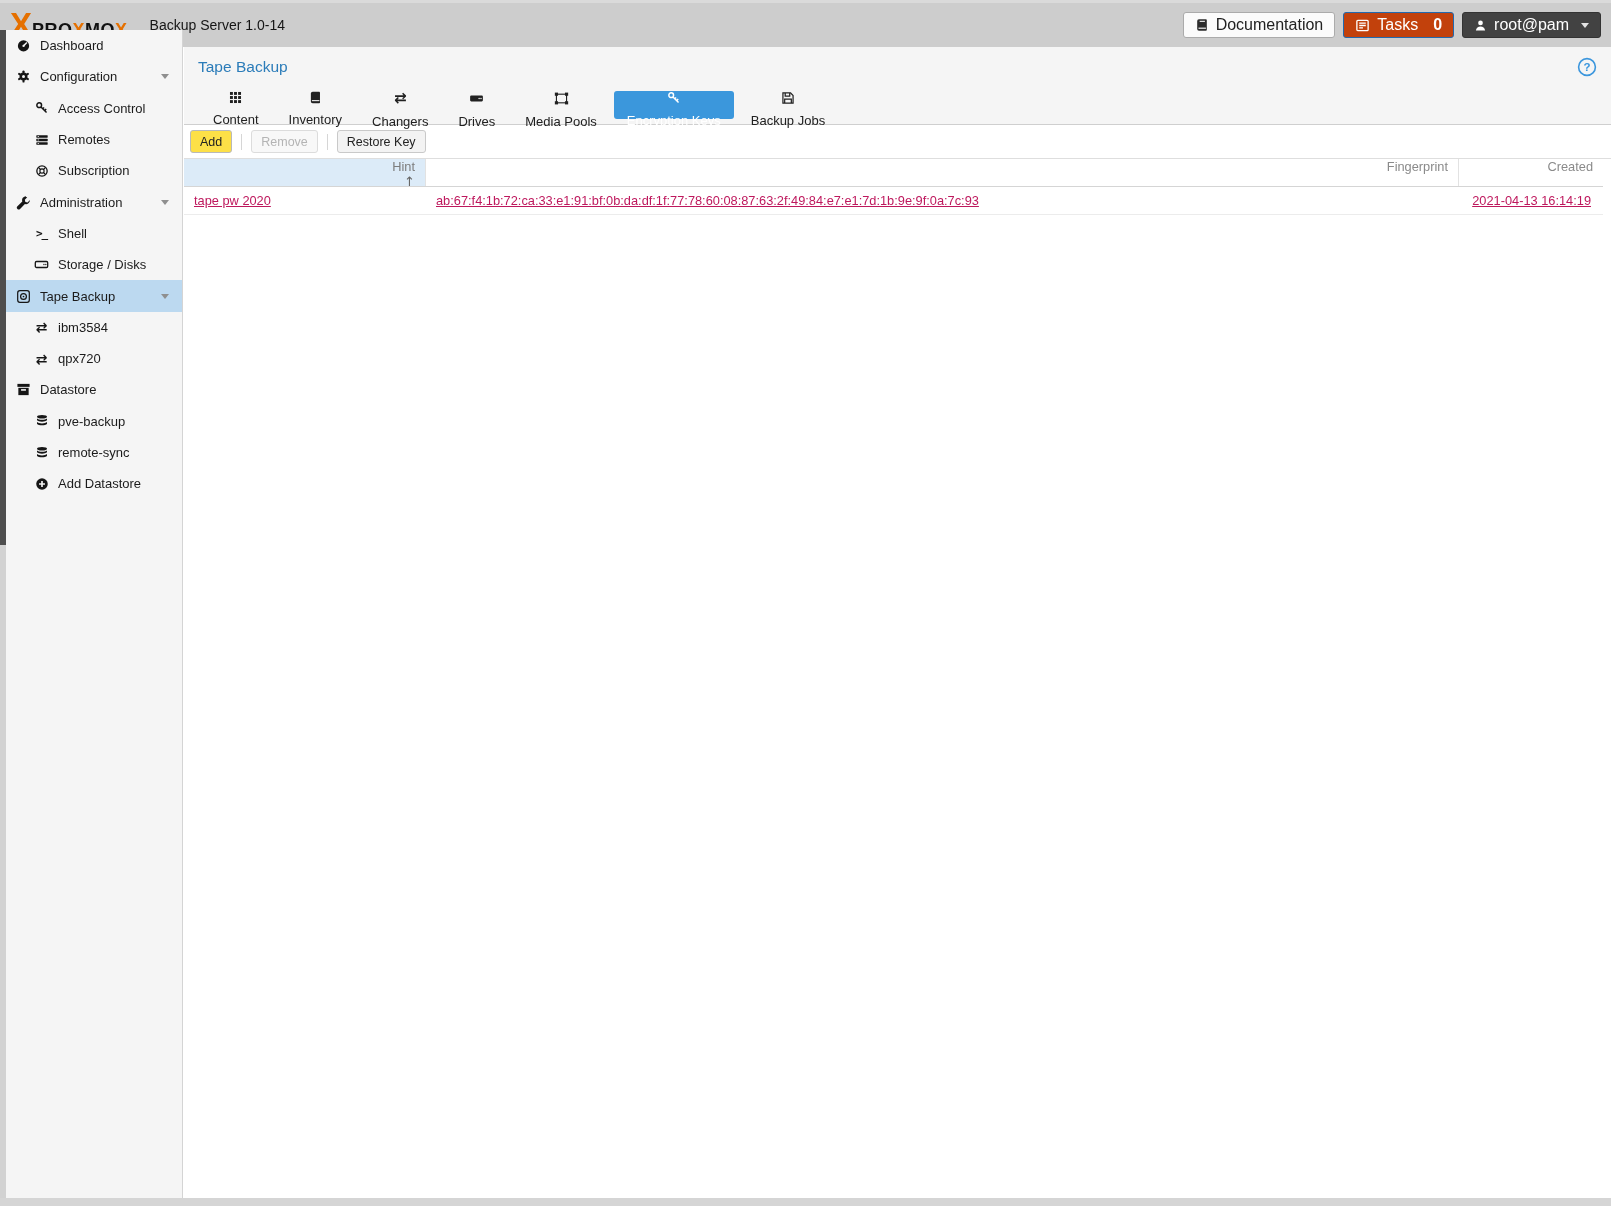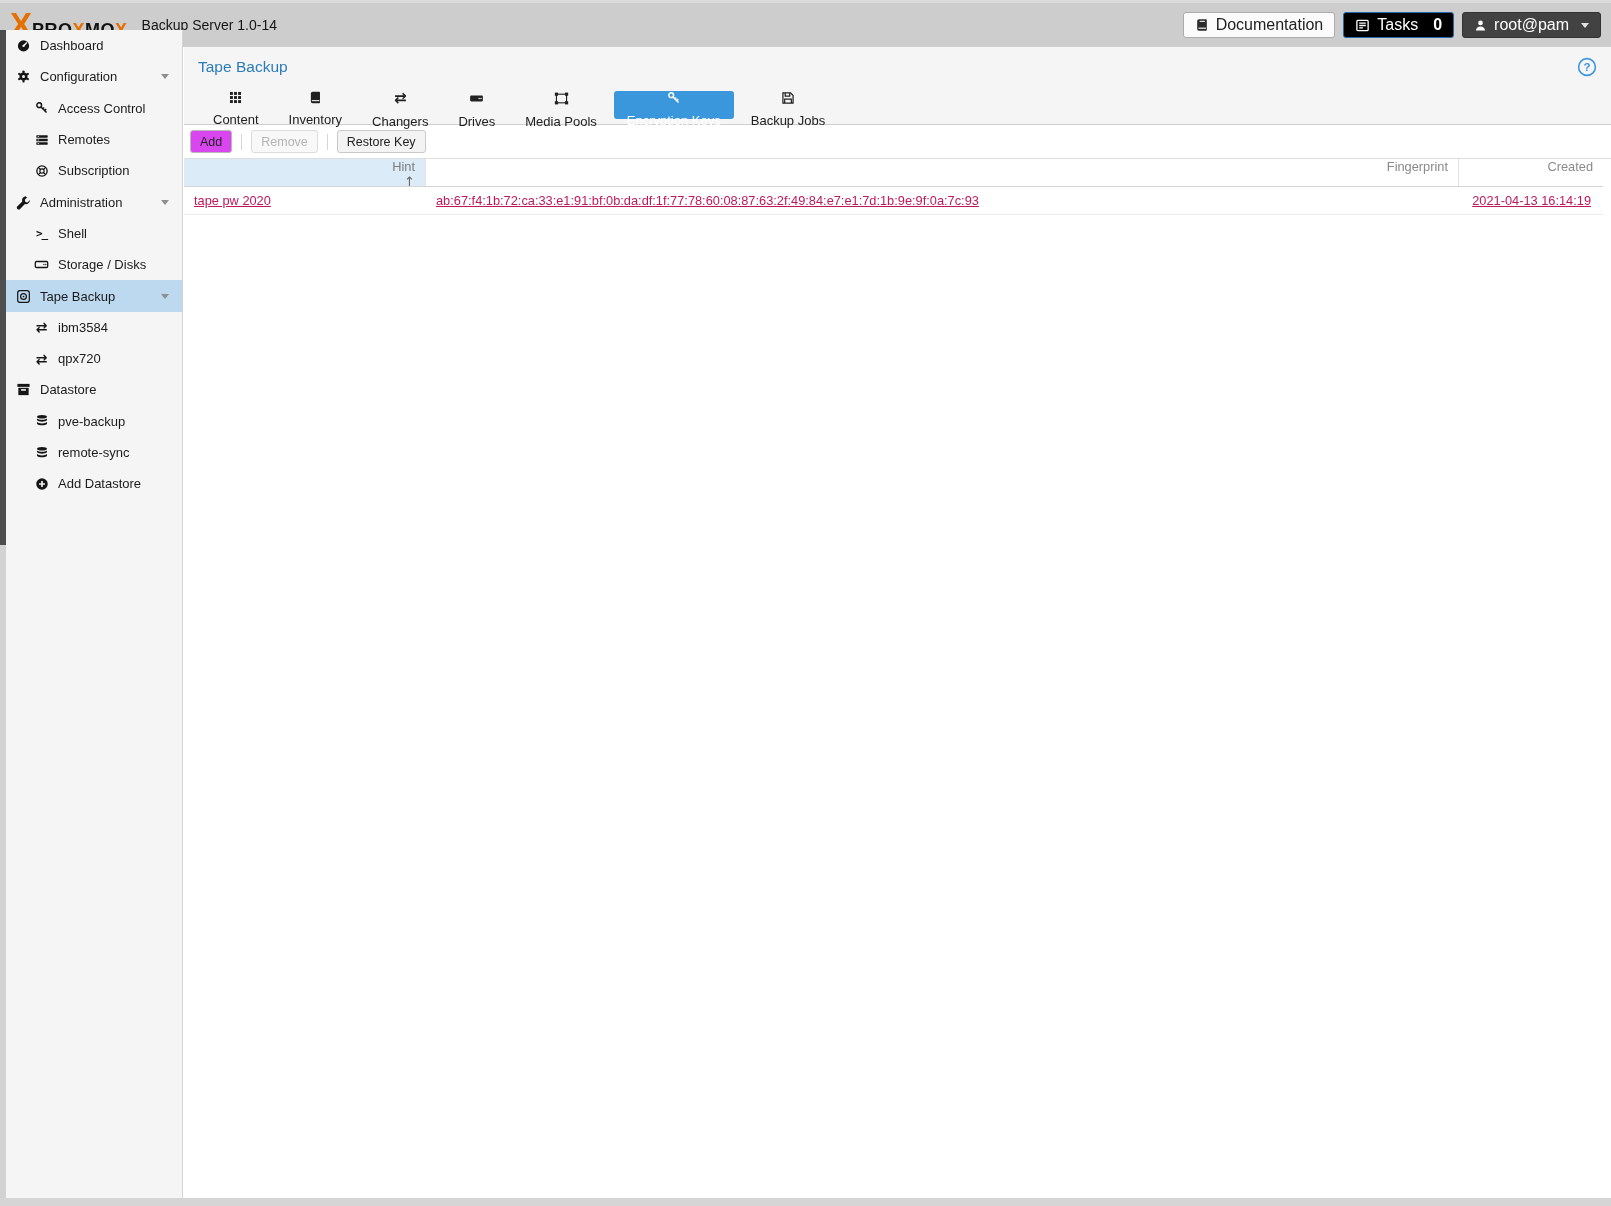--- a/index.html
+++ b/index.html
@@ -16,30 +16,30 @@
   
   .app-header {
     position: absolute; left: 0; top: 0; right: 0; height: 47px;
     background: #cdcdcd; border-top: 3px solid #dadada;
     display: flex; align-items: center;
   }
   .logo { display: flex; align-items: baseline; margin-left: 10px; cursor: default; }
   .logo-x1 { font-size: 33px; font-weight: 900; color: #E57000; letter-spacing: -2px; margin-right: 2px; }
   .logo-word { font-size: 18px; font-weight: 800; color: #111; letter-spacing: 0.5px; }
   .logo-word .orange { color: #E57000; }
-  .app-title { margin-left: 14px; font-size: 14px; color: #151515; }
+  .app-title { margin-left: 22px; font-size: 14px; color: #151515; }
   .header-right { margin-left: auto; display: flex; align-items: center; gap: 8px; margin-right: 10px; }
   .hbtn {
     display: inline-flex; align-items: center; gap: 7px;
     height: 26px; padding: 0 11px; border-radius: 3px;
     font-size: 16px; border: 1px solid transparent; cursor: pointer;
     font-family: "Liberation Sans", sans-serif;
   }
   .hbtn.doc { background: #fbfbfb; border-color: #ababab; color: #222; }
-  .hbtn.tasks { background: #000000; border-color: #2269ae; color: #fff; }
+  .hbtn.tasks { background: #c2410c; border-color: #2269ae; color: #fff; }
   .hbtn.tasks .count { font-weight: bold; margin-left: 8px; }
   .hbtn.user { background: #424242; border-color: #333; color: #fff; }
   .caret-down {
     width: 0; height: 0; border-left: 4px solid transparent;
     border-right: 4px solid transparent; border-top: 5px solid currentColor;
     display: inline-block; opacity: .85;
   }
 
   
   .sidebar {
@@ -78,21 +78,21 @@
   .tab .ticon { color: #212121; display: flex; }
   .tab.active { background: #3B97DC; color: #fff; }
   .tab.active .ticon { color: #fff; }
 
   .toolbar {
     display: flex; align-items: center; gap: 0; padding: 5px 6px; background: #fff;
     border-bottom: 1px solid #dedede;
   }
   .btn {
     font-family: "Liberation Sans", sans-serif; font-size: 12.5px; color: #222;
-    background: #d946ef; border: 1px solid #b9b9b9; border-radius: 3px;
+    background: #fde047; border: 1px solid #b9b9b9; border-radius: 3px;
     height: 23px; padding: 0 9px; cursor: pointer;
   }
   .btn.lighter { background: #f3f3f3; border-color: #c9c9c9; }
   .btn.disabled { color: #b4b4b4; background: #f8f8f8; border-color: #dcdcdc; cursor: default; }
   .tsep { width: 1px; height: 16px; background: #d6d6d6; margin: 0 9px; }
 
   
   .grid { margin-right: 8px; }
   .grid-head { display: flex; height: 28px; border-bottom: 1px solid #d5d5d5; background: #fff; }
   .gh-cell {

